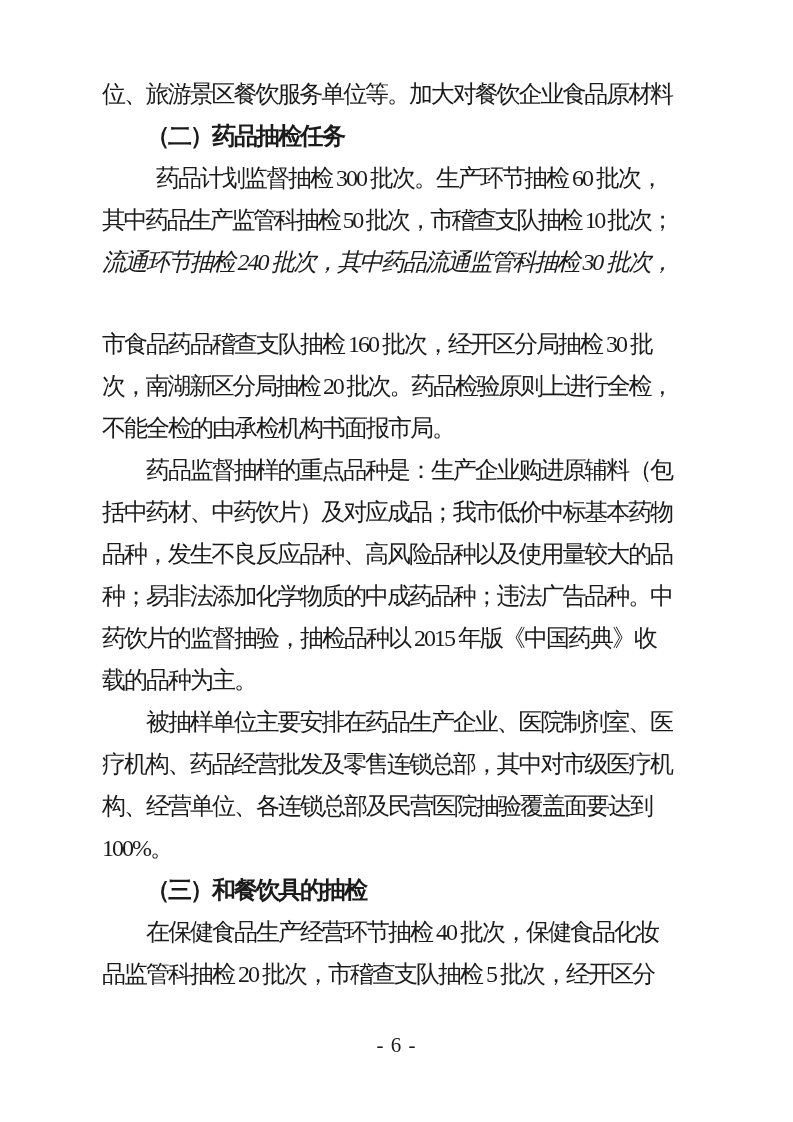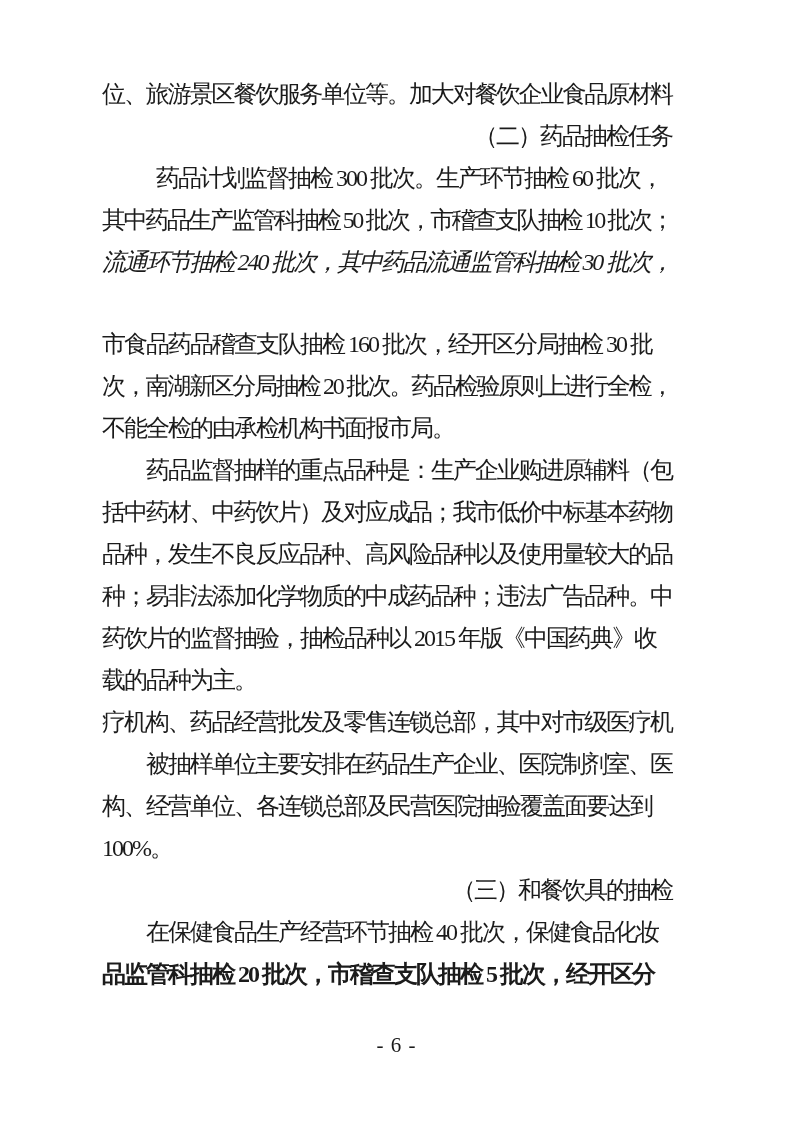--- a/index.html
+++ b/index.html
@@ -26,22 +26,21 @@
   }
   .line {
     height: 42px;
     line-height: 42px;
     font-size: 24px;
     letter-spacing: -2px;
     white-space: nowrap;
     text-align: left;
   }
   .line.heading {
-    font-weight: 400;
-    text-align: right;
+    font-weight: 700;
   }
   .line.indent {
     text-indent: 44px;
   }
   .pagenum {
     position: absolute;
     top: 1030px;
     left: 0;
     width: 100%;
     text-align: center;
@@ -63,22 +62,22 @@
       <div class="line body fill" style="letter-spacing: -2.0625px; font-style: italic;">流通环节抽检 240 批次，其中药品流通监管科抽检 30 批次，</div>
       <div class="line body fill" style="letter-spacing: -2px; margin-top: 40px;">市食品药品稽查支队抽检 160 批次，经开区分局抽检 30 批</div>
       <div class="line body fill" style="letter-spacing: -2.27586px;">次，南湖新区分局抽检 20 批次。药品检验原则上进行全检，</div>
       <div class="line body">不能全检的由承检机构书面报市局。</div>
       <div class="line body indent fill" style="letter-spacing: -2.08333px;">药品监督抽样的重点品种是：生产企业购进原辅料（包</div>
       <div class="line body fill" style="letter-spacing: -2.07692px;">括中药材、中药饮片）及对应成品；我市低价中标基本药物</div>
       <div class="line body fill" style="letter-spacing: -2.07692px;">品种，发生不良反应品种、高风险品种以及使用量较大的品</div>
       <div class="line body fill" style="letter-spacing: -2.07692px;">种；易非法添加化学物质的中成药品种；违法广告品种。中</div>
       <div class="line body fill" style="letter-spacing: -2px;">药饮片的监督抽验，抽检品种以 2015 年版《中国药典》收</div>
       <div class="line body">载的品种为主。</div>
+      <div class="line body indent fill" style="letter-spacing: -2.08333px;">被抽样单位主要安排在药品生产企业、医院制剂室、医</div>
       <div class="line body fill" style="letter-spacing: -2.07692px;">疗机构、药品经营批发及零售连锁总部，其中对市级医疗机</div>
-      <div class="line body indent fill" style="letter-spacing: -2.08333px;">被抽样单位主要安排在药品生产企业、医院制剂室、医</div>
       <div class="line body fill" style="letter-spacing: -2px;">构、经营单位、各连锁总部及民营医院抽验覆盖面要达到</div>
       <div class="line body">100%。</div>
       <div class="line heading indent">（三）和餐饮具的抽检</div>
       <div class="line body indent fill" style="letter-spacing: -2px;">在保健食品生产经营环节抽检 40 批次，保健食品化妆</div>
-      <div class="line body fill" style="letter-spacing: -2px; font-weight: bold;">品监管科抽检 20 批次，市稽查支队抽检 5 批次，经开区分</div>
+      <div class="line body fill" style="letter-spacing: -2px;">品监管科抽检 20 批次，市稽查支队抽检 5 批次，经开区分</div>
     </div>
   <div class="pagenum">- 6 -</div>
 </div>
 
 </body></html>

